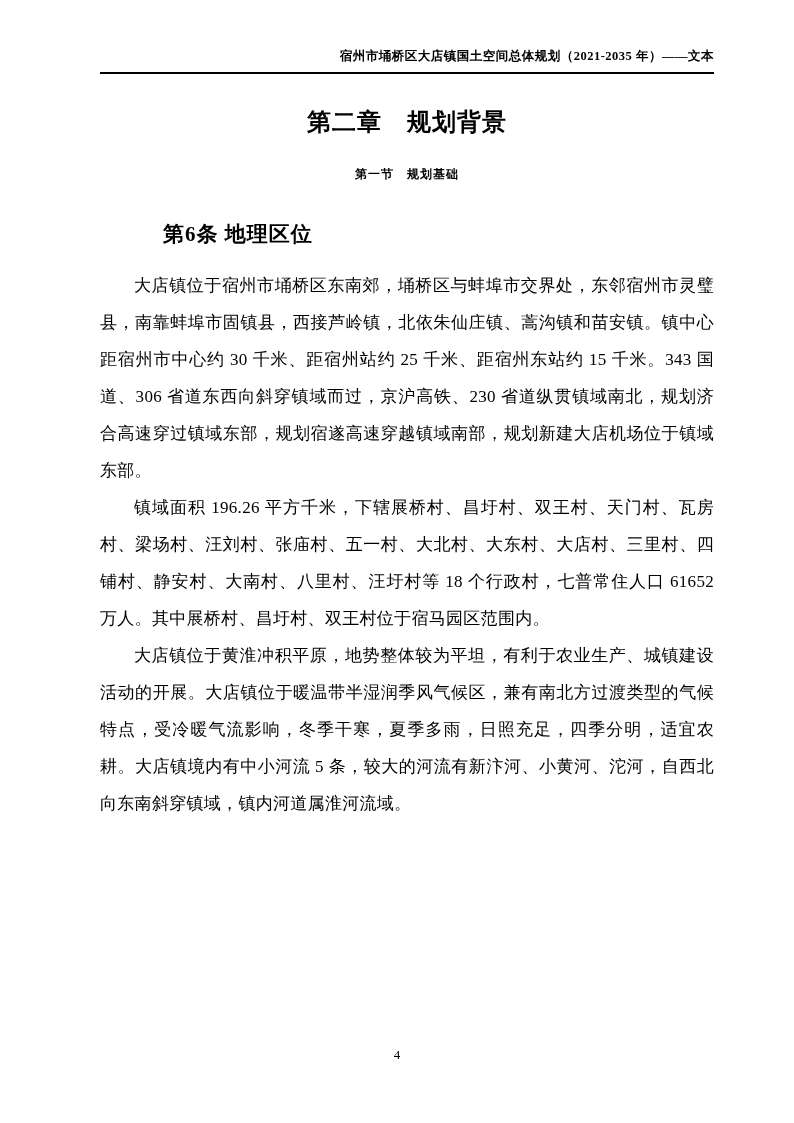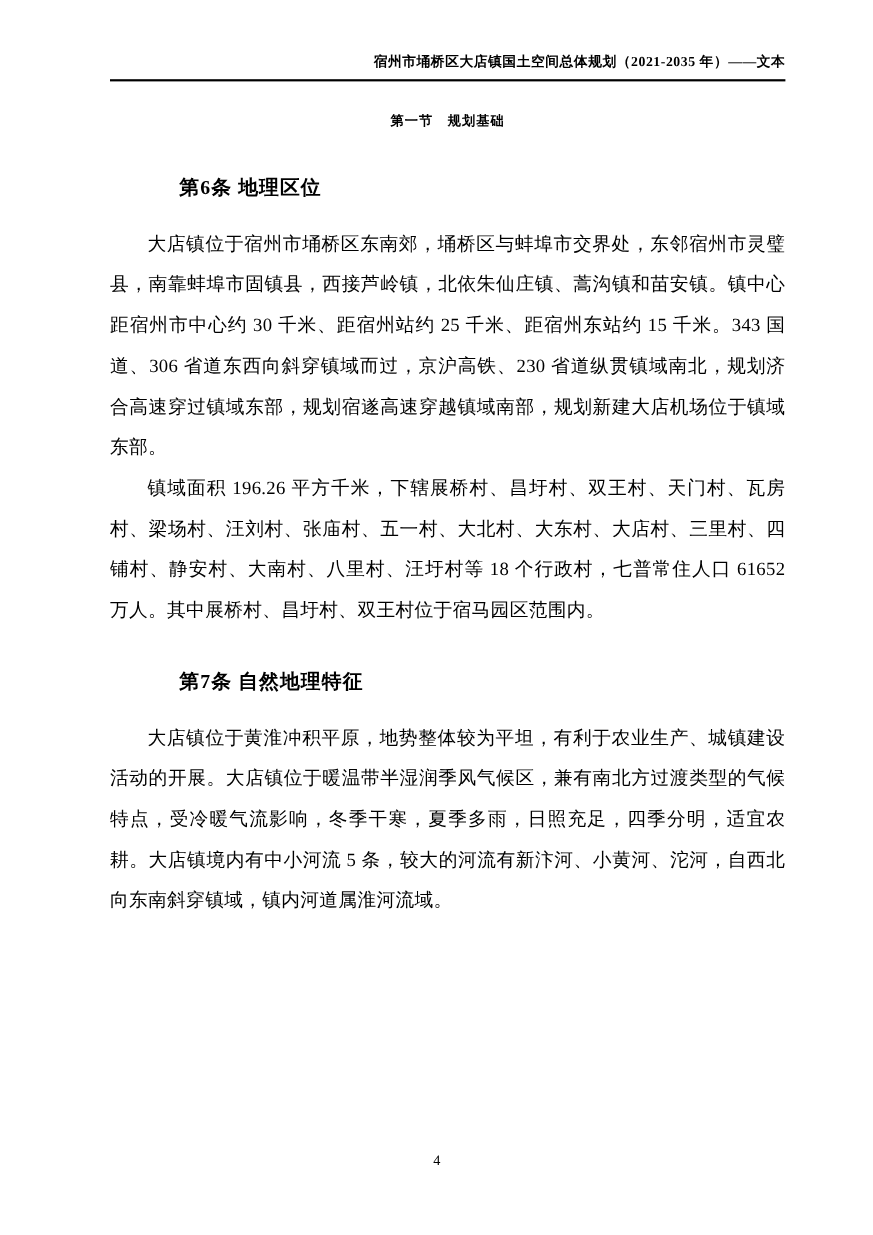--- a/index.html
+++ b/index.html
@@ -48,21 +48,21 @@
   }
   .section-title {
     font-size: 12px;
     font-weight: bold;
     text-align: center;
     margin: 22px 0 0 0;
     line-height: 28px;
     letter-spacing: 1px;
   }
   .article-heading {
-    font-size: 18px;
+    font-size: 21px;
     font-weight: bold;
     margin: 34px 0 20px 63px;
     line-height: 25px;
     letter-spacing: 1px;
   }
   .body-para {
     font-size: 17px;
     line-height: 37px;
     text-align: justify;
     text-justify: inter-character;
@@ -84,29 +84,29 @@
 <body>
 
 <div class="page">
   <div class="content">
 
     <div class="doc-header">
       <div class="doc-header-text">宿州市埇桥区大店镇国土空间总体规划（2021-2035 年）——文本</div>
       <hr class="doc-header-rule">
     </div>
 
+    <div class="chapter-title">第二章　规划背景</div>
 
     <div class="section-title">第一节　规划基础</div>
 
     <div class="article-heading">第6条 地理区位</div>
 
     <p class="body-para">大店镇位于宿州市埇桥区东南郊，埇桥区与蚌埠市交界处，东邻宿州市灵璧县，南靠蚌埠市固镇县，西接芦岭镇，北依朱仙庄镇、蒿沟镇和苗安镇。镇中心距宿州市中心约 30 千米、距宿州站约 25 千米、距宿州东站约 15 千米。343 国道、306 省道东西向斜穿镇域而过，京沪高铁、230 省道纵贯镇域南北，规划济合高速穿过镇域东部，规划宿遂高速穿越镇域南部，规划新建大店机场位于镇域东部。</p>
 
     <p class="body-para">镇域面积 196.26 平方千米，下辖展桥村、昌圩村、双王村、天门村、瓦房村、梁场村、汪刘村、张庙村、五一村、大北村、大东村、大店村、三里村、四铺村、静安村、大南村、八里村、汪圩村等 18 个行政村，七普常住人口 61652 万人。其中展桥村、昌圩村、双王村位于宿马园区范围内。</p>
 
-    <div class="article-heading">第7条 自然地理特征</div>
 
     <p class="body-para">大店镇位于黄淮冲积平原，地势整体较为平坦，有利于农业生产、城镇建设活动的开展。大店镇位于暖温带半湿润季风气候区，兼有南北方过渡类型的气候特点，受冷暖气流影响，冬季干寒，夏季多雨，日照充足，四季分明，适宜农耕。大店镇境内有中小河流 5 条，较大的河流有新汴河、小黄河、沱河，自西北向东南斜穿镇域，镇内河道属淮河流域。</p>
 
   </div>
 
   <div class="page-number">4</div>
 </div>
 
 </body></html>

